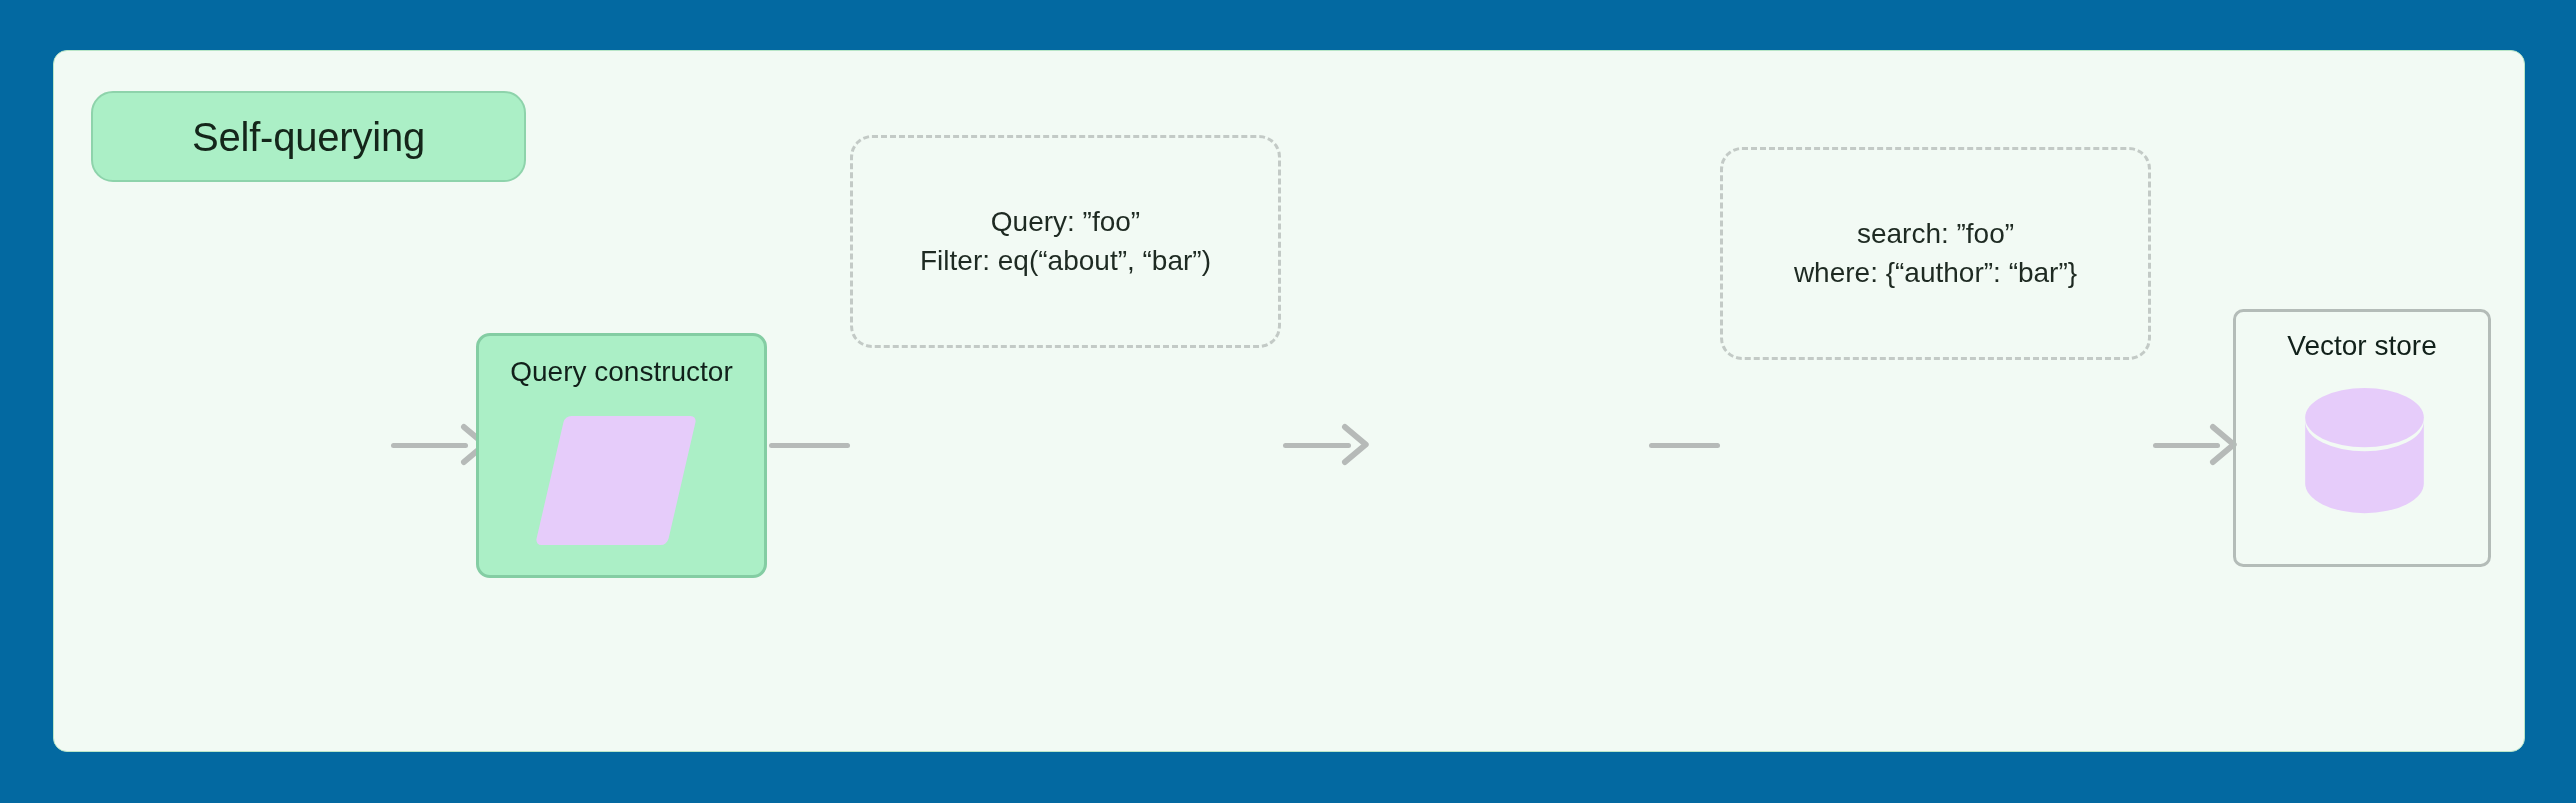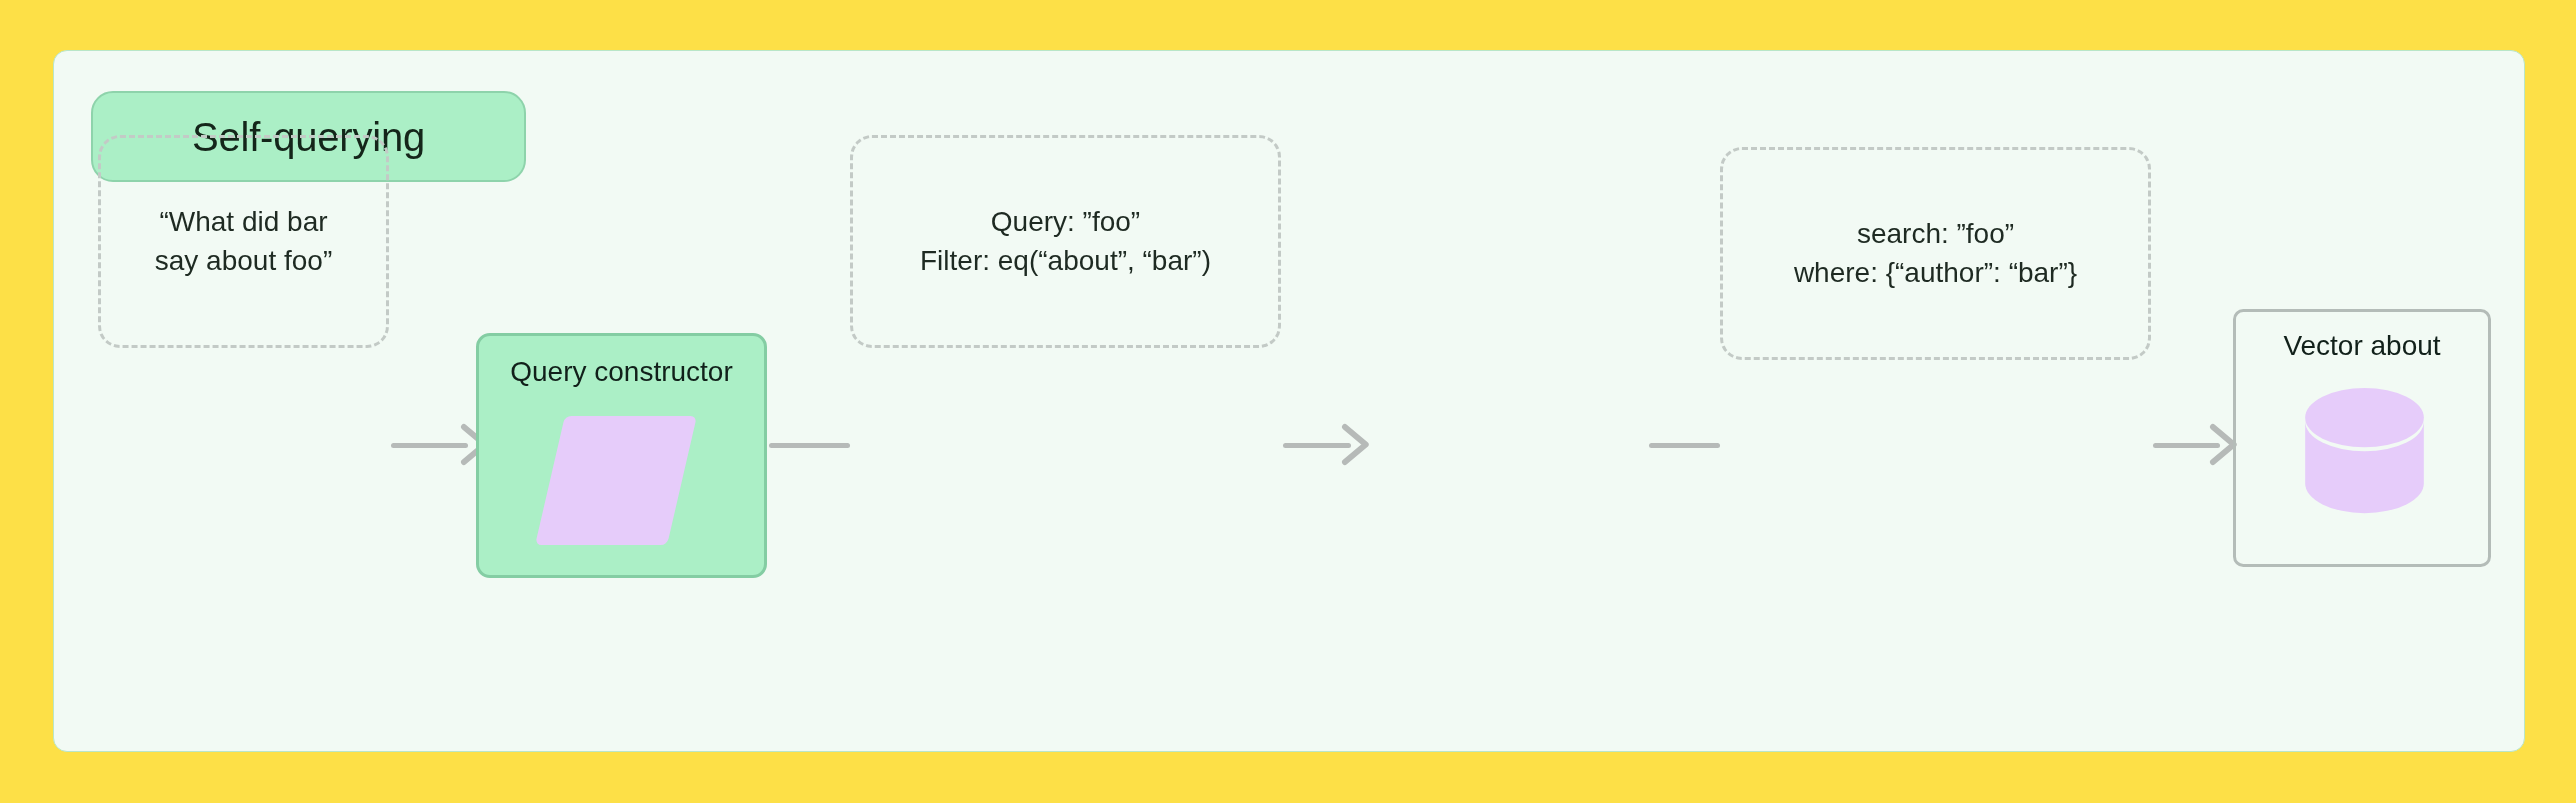--- a/index.html
+++ b/index.html
@@ -12,21 +12,21 @@
     height: 804px;
     font-family: "Liberation Sans", sans-serif;
     -webkit-font-smoothing: antialiased;
   }
 
   .canvas {
     position: relative;
     width: 2576px;
     height: 804px;
     overflow: hidden;
-    background: #fde047;
+    background: #0369a1;
   }
 
   
   .group-frame {
     position: absolute;
     left: 53px;
     top: 50px;
     width: 2472px;
     height: 702px;
     box-sizing: border-box;
@@ -137,24 +137,20 @@
 <body>
 
 <div class="canvas">
 
   <div class="group-frame">
 
     <div class="group-badge" style="left:37px; top:40px;">
       <span class="group-badge-label">Self-querying</span>
     </div>
 
-    <div class="node node-dashed" style="left:44px; top:84px; width:291px; height:213px;">
-      <div class="line">“What did bar</div>
-      <div class="line">say about foo”</div>
-    </div>
 
     <div class="conn" style="left:337px; top:392px; width:77px;"></div>
     <div class="arrowhead" style="left:406px; top:372px;">
       <svg width="30" height="43" viewBox="0 0 46 66">
         <polyline points="6,6 38,33 6,60" fill="none" stroke="#b6bab8" stroke-width="9" stroke-linecap="round" stroke-linejoin="round"></polyline>
       </svg>
     </div>
 
     <div class="node node-green" style="left:422px; top:270px; width:291px; height:245px;">
       <div class="node-title" style="top:19.3px;">Query constructor</div>
@@ -184,21 +180,21 @@
     </div>
 
     <div class="conn" style="left:2099px; top:392px; width:67px;"></div>
     <div class="arrowhead" style="left:2155px; top:372px;">
       <svg width="30" height="43" viewBox="0 0 46 66">
         <polyline points="6,6 38,33 6,60" fill="none" stroke="#b6bab8" stroke-width="9" stroke-linecap="round" stroke-linejoin="round"></polyline>
       </svg>
     </div>
 
     <div class="node node-plain" style="left:2179px; top:258px; width:258px; height:258px;">
-      <div class="node-title" style="top:16.7px;">Vector about</div>
+      <div class="node-title" style="top:16.7px;">Vector store</div>
       <div class="cylinder" style="left:64px; top:76px; width:129px; height:129px;">
         <svg width="129" height="129" viewBox="0 0 200 200">
 
           <path d="M8 52 L8 148 A92 46 0 0 0 192 148 L192 52 Z" fill="#e6ccfa"></path>
 
           <ellipse cx="100" cy="52" rx="92" ry="46" fill="#f2faf4"></ellipse>
 
           <ellipse cx="100" cy="46" rx="92" ry="46" fill="#e6ccfa"></ellipse>
         </svg>
       </div>

